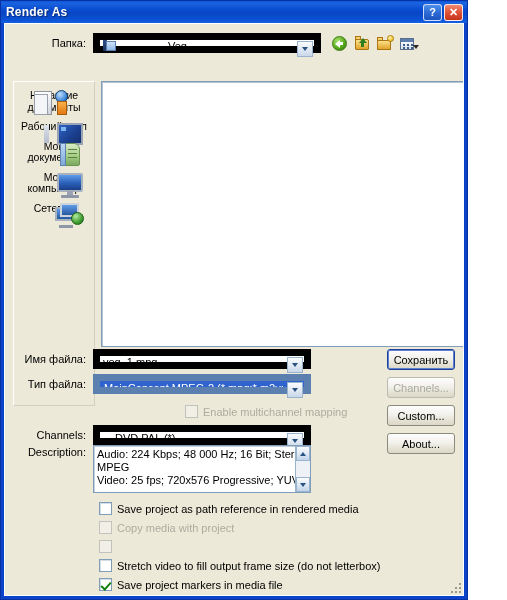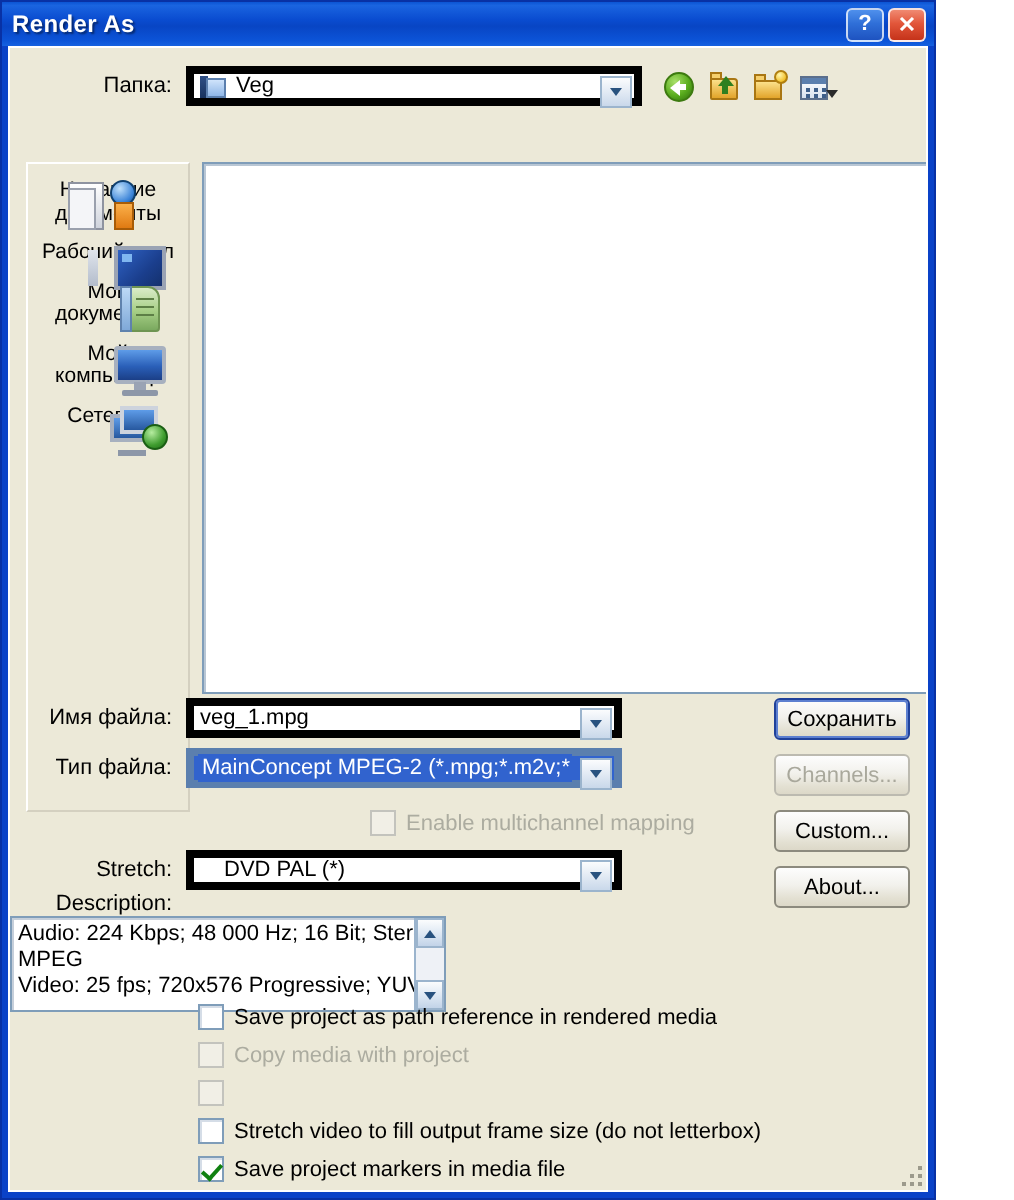--- a/index.html
+++ b/index.html
@@ -90,26 +90,26 @@
   .lookin-label {
     width: 88px;
     text-align: right;
     padding-right: 7px;
     box-sizing: border-box;
   }
   .combo {
     position: relative;
     height: 20px;
     background: #ffffff;
-    border: 4px solid #000000;
-    box-sizing: border-box;
-    display: flex;
-    align-items: center;
+    border: 7px solid #000000;
+    box-sizing: border-box;
+    display: flex;
     padding-left: 3px;
     font-size: 11px;
+    gap: 47px;
   }
   .combo .arrow-btn {
     position: absolute;
     right: 1px; top: 1px;
     width: 16px; height: 16px;
     background: linear-gradient(to bottom,#fbfcfd 0%, #e2eaf4 50%, #c9d8ea 100%);
     border: 1px solid #9bb4cd;
     box-sizing: border-box;
     display: flex; align-items: center; justify-content: center;
   }
@@ -598,30 +598,30 @@
     </div>
 
     <div class="row" style="left:88px; top:379px;">
       <div class="cb-row" style="margin-left:92px">
         <span class="cb disabled"></span>
         <span class="cb-text dis">Enable multichannel mapping</span>
       </div>
     </div>
 
     <div class="row" style="left:0; top:401px;">
-      <span class="lbl row-label">Stretch:</span>
+      <span class="lbl row-label">Channels:</span>
       <div class="combo field-combo">
         <span style="padding-left:12px">DVD PAL (*)</span>
         <span class="arrow-btn">
             <span class="chev"></span>
           </span>
       </div>
     </div>
 
-    <div class="row" style="left:0; top:421px; align-items:flex-start;flex-direction:column;">
+    <div class="row" style="left:0; top:421px; align-items:flex-start;">
       <span class="lbl row-label" style="padding-top:1px">Description:</span>
       <div class="descbox">
         <div class="dline">Audio: 224 Kbps; 48 000 Hz; 16 Bit; Stereo;</div>
         <div class="dline">MPEG</div>
         <div class="dline">Video: 25 fps; 720x576 Progressive; YUV; 6</div>
         <div class="vscroll">
           <div class="sc-btn">
               <span class="sc-up"></span>
             </div>
           <div class="sc-track"></div>

